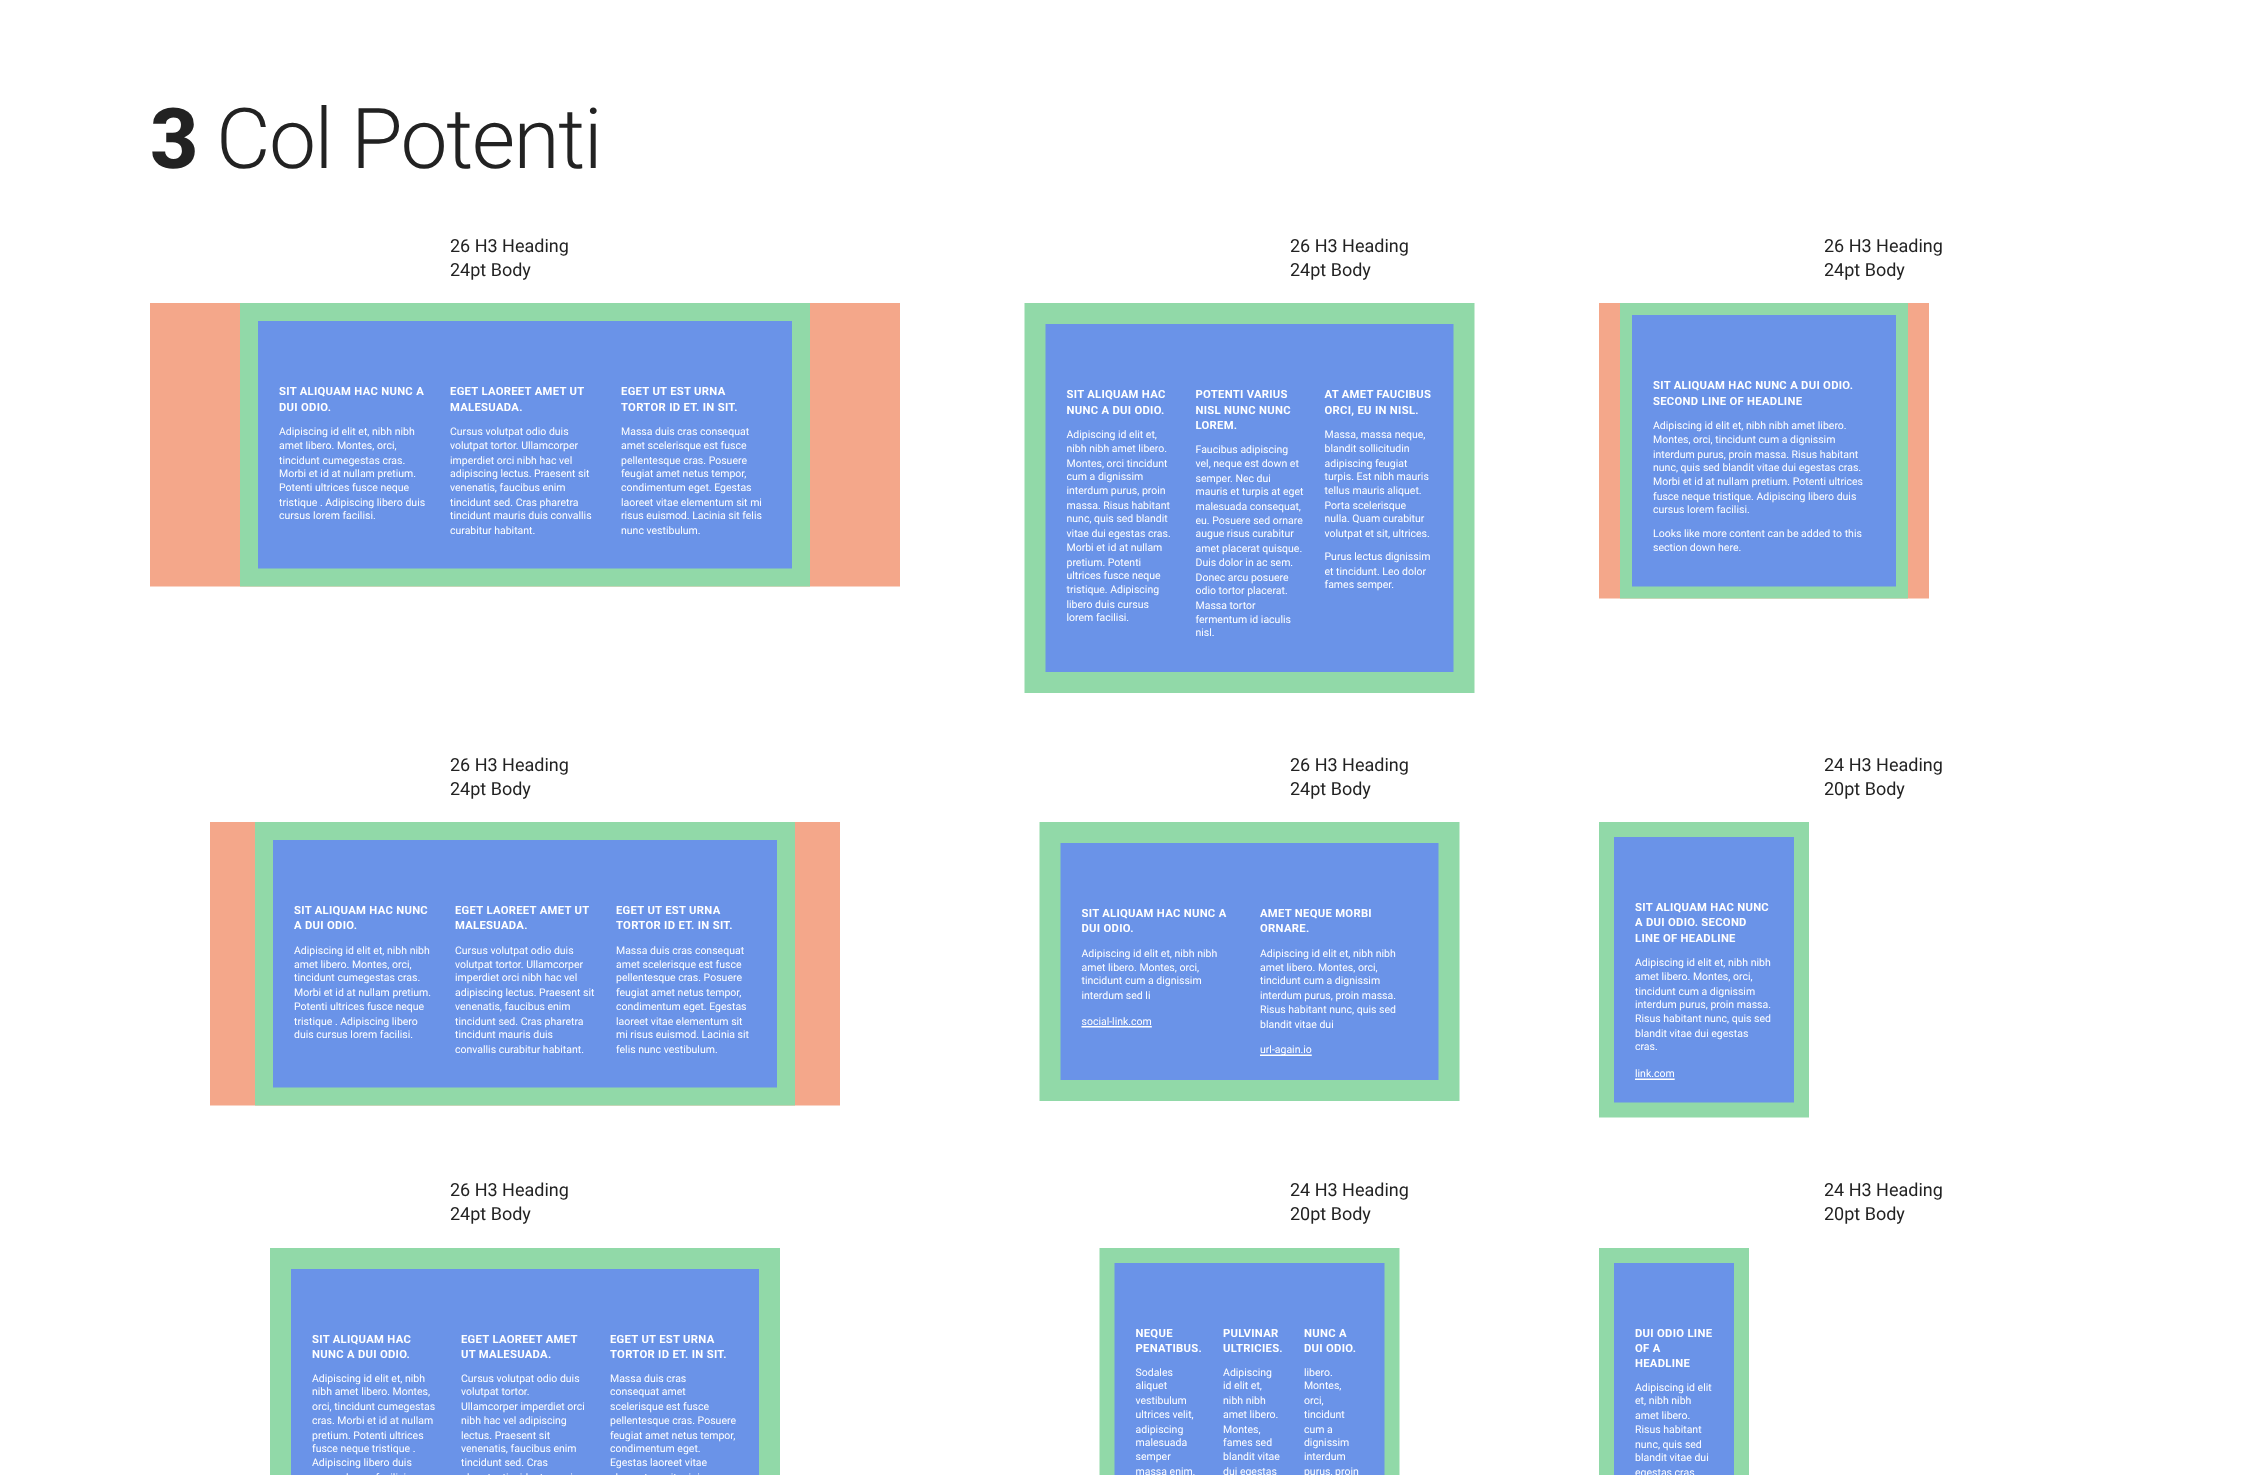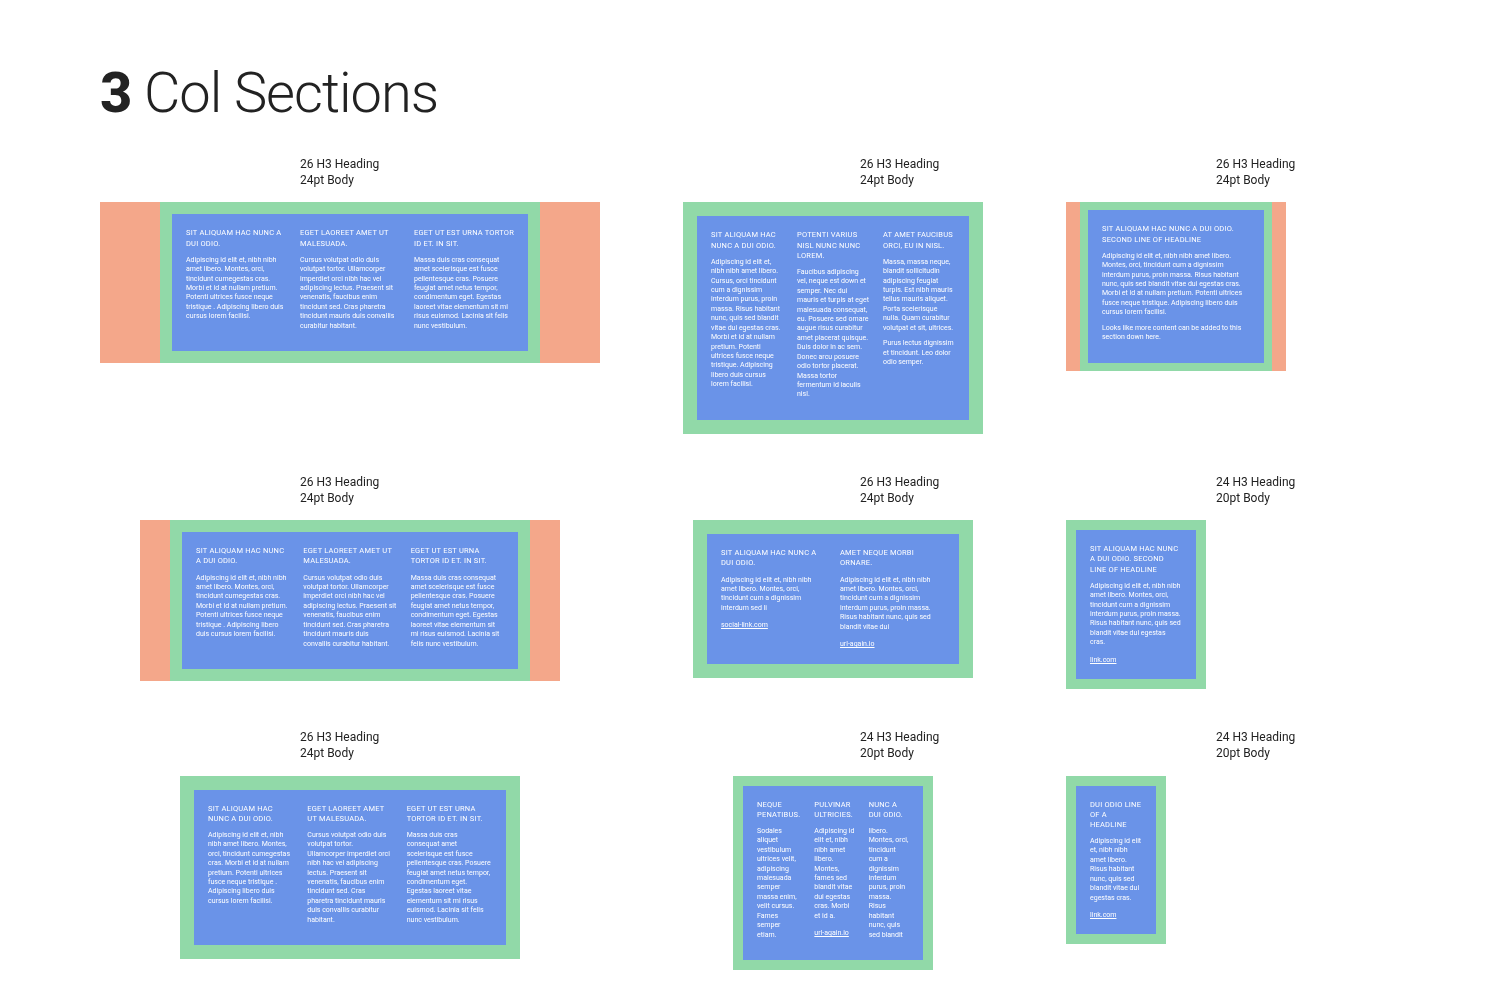--- a/index.html
+++ b/index.html
@@ -46,37 +46,38 @@
     background: #6a93e8;
     color: #fff;
     font-size: 7px;
     line-height: 1.35;
     padding: 14px;
   }
   .cols { display: flex; gap: 14px; }
   .col { flex: 1; }
   .col h4, .single h4 {
     font-size: 7.5px;
-    font-weight: 400;
+    font-weight: 700;
     text-transform: uppercase;
     margin-bottom: 7px;
     letter-spacing: 0.2px;
+    margin-top: 28px;
   }
   .col p, .single p { margin-bottom: 6px; }
   .link { display:block; margin-top: 8px; text-decoration: underline; font-size: 7px; color:#fff; }
   .outer-pad-md { padding: 14px 14px; }
   .outer-pad-sm { padding: 10px 10px; }
   .outer-pad-salmon-lg { padding: 0 60px; }
   .narrow-sides { padding: 0 14px; }
 </style>
 </head>
 <body>
 
 <h1 class="page-title">
-  <span class="bold">3</span><span> Col Sections</span>
+  <span class="bold">3</span><span> Col Potenti</span>
 </h1>
 
 <div class="grid">
 
   <div class="cell">
     <div class="label">
       <div>26 H3 Heading</div>
         <div>24pt Body</div>
     </div>
     <div class="card-outer salmon outer-pad-salmon-lg" style="width:500px;">
@@ -101,30 +102,30 @@
 
   <div class="cell">
     <div class="label">
       <div>26 H3 Heading</div>
         <div>24pt Body</div>
     </div>
     <div class="card-outer green outer-pad-md" style="width:300px; margin:0 auto;">
       <div class="card-blue cols" style="width:100%;">
         <div class="col">
             <h4>SIT ALIQUAM HAC NUNC A DUI ODIO.</h4>
-            <p>Adipiscing id elit et, nibh nibh amet libero. Cursus, orci tincidunt cum a dignissim interdum purus, proin massa. Risus habitant nunc, quis sed blandit vitae dui egestas cras. Morbi et id at nullam pretium. Potenti ultrices fusce neque tristique. Adipiscing libero duis cursus lorem facilisi.</p>
+            <p>Adipiscing id elit et, nibh nibh amet libero. Montes, orci tincidunt cum a dignissim interdum purus, proin massa. Risus habitant nunc, quis sed blandit vitae dui egestas cras. Morbi et id at nullam pretium. Potenti ultrices fusce neque tristique. Adipiscing libero duis cursus lorem facilisi.</p>
           </div>
         <div class="col">
             <h4>POTENTI VARIUS NISL NUNC NUNC LOREM.</h4>
             <p>Faucibus adipiscing vel, neque est down et semper. Nec dui mauris et turpis at eget malesuada consequat, eu. Posuere sed ornare augue risus curabitur amet placerat quisque. Duis dolor in ac sem. Donec arcu posuere odio tortor placerat. Massa tortor fermentum id iaculis nisl.</p>
           </div>
         <div class="col">
             <h4>AT AMET FAUCIBUS ORCI, EU IN NISL.</h4>
             <p>Massa, massa neque, blandit sollicitudin adipiscing feugiat turpis. Est nibh mauris tellus mauris aliquet. Porta scelerisque nulla. Quam curabitur volutpat et sit, ultrices.</p>
-            <p>Purus lectus dignissim et tincidunt. Leo dolor odio semper.</p>
+            <p>Purus lectus dignissim et tincidunt. Leo dolor fames semper.</p>
           </div>
       </div>
     </div>
   </div>
 
   <div class="cell">
     <div class="label small">
       <div>26 H3 Heading</div>
         <div>24pt Body</div>
     </div>

